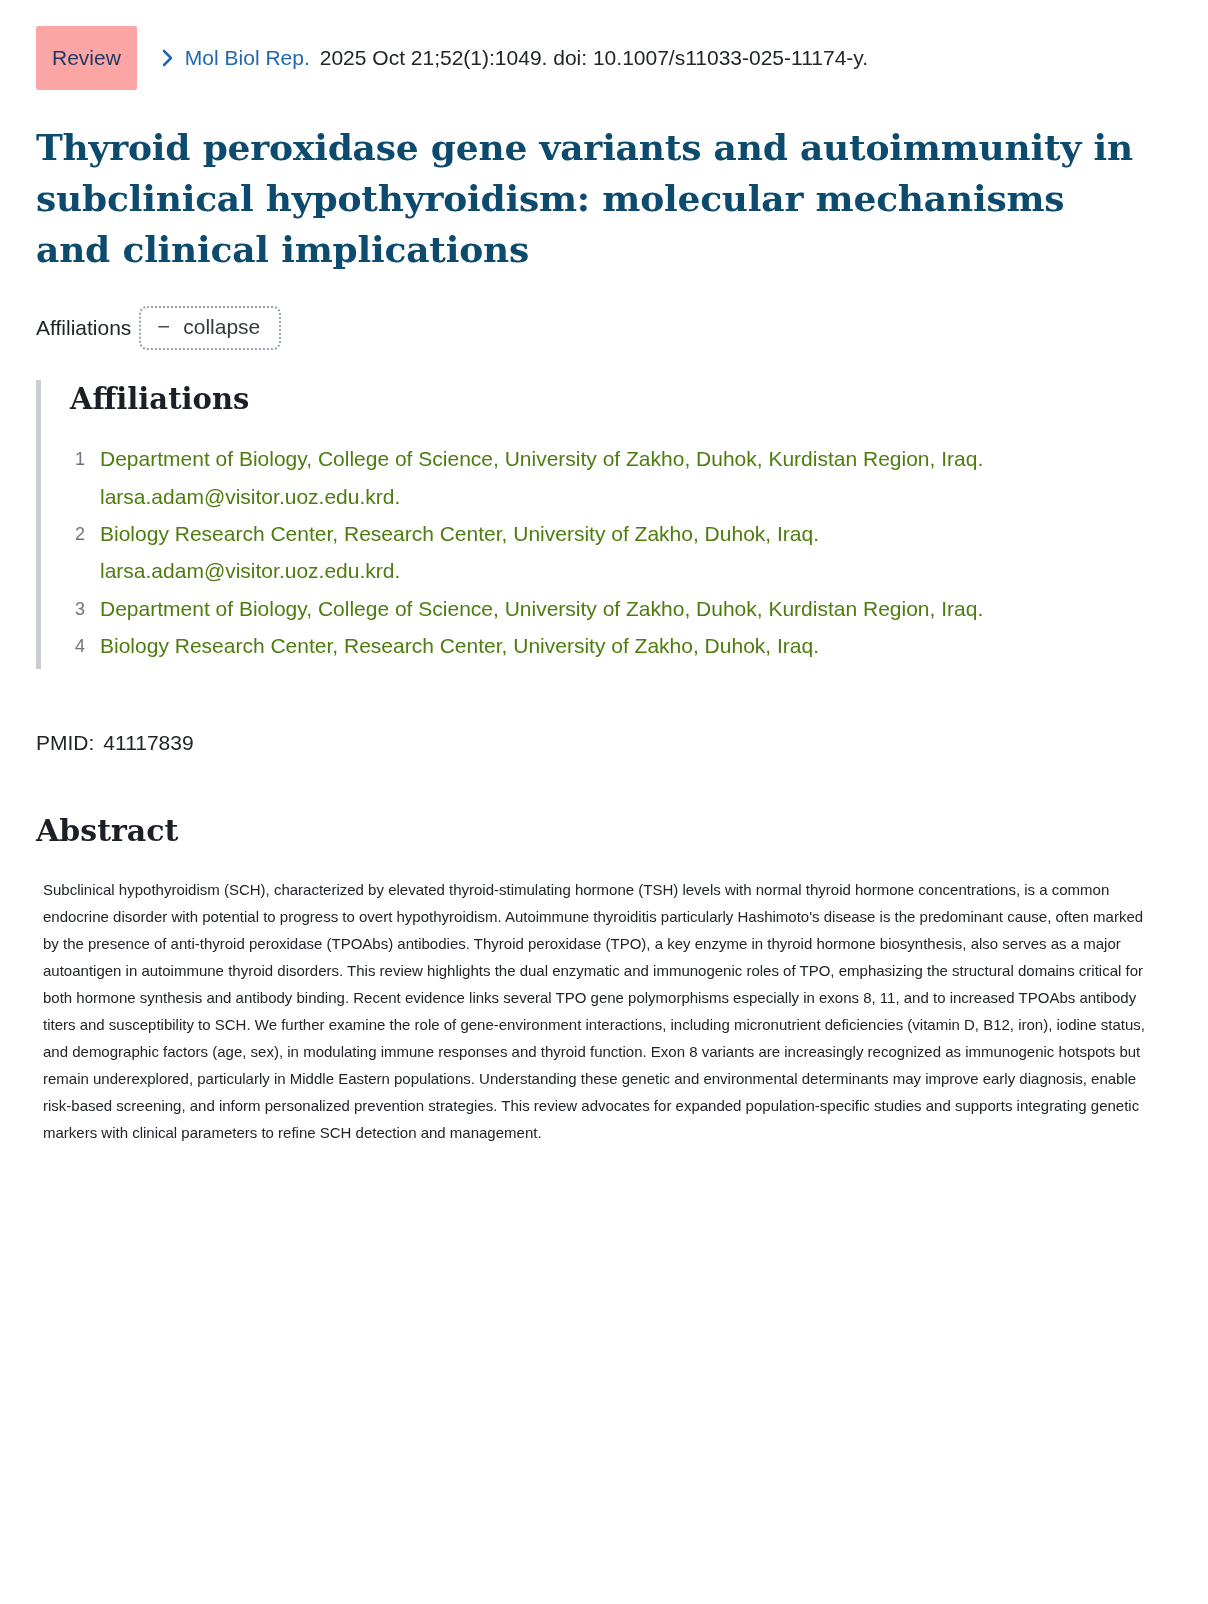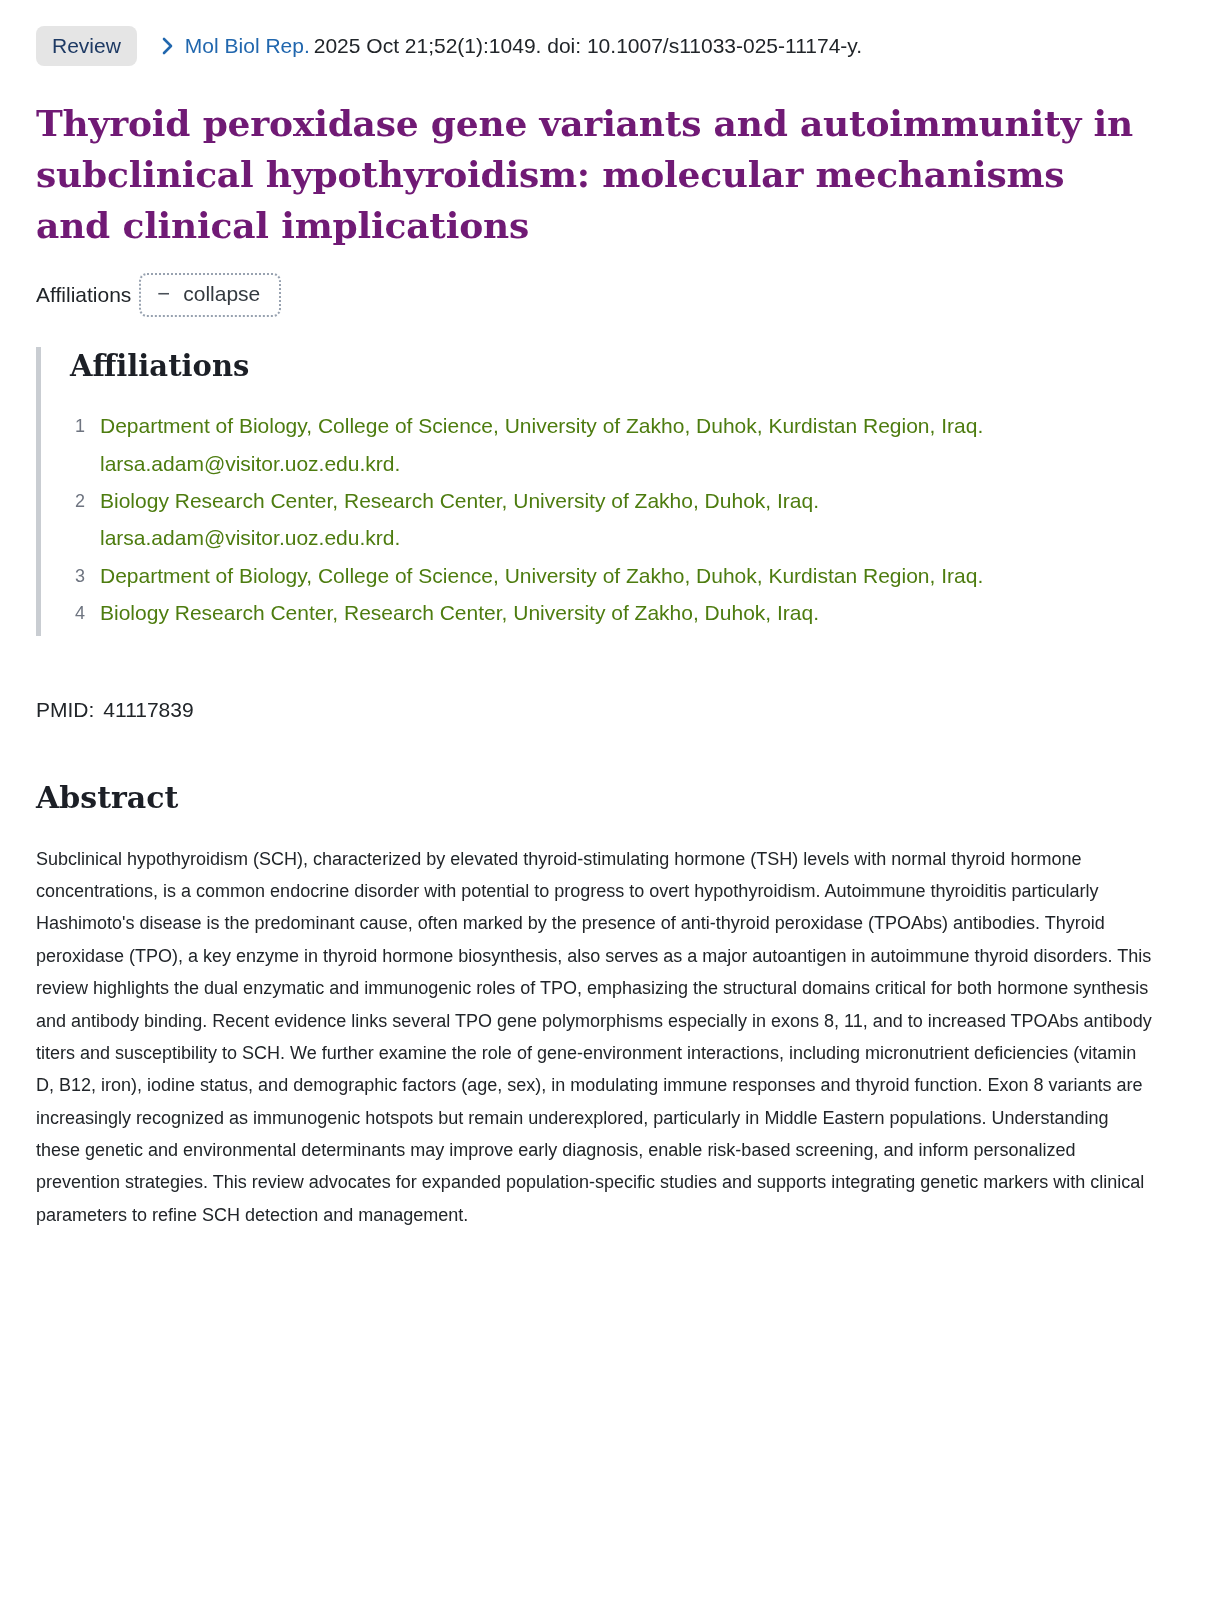--- a/index.html
+++ b/index.html
@@ -13,46 +13,46 @@
 
   
   .top-bar {
     display: flex;
     align-items: center;
     font-size: 21px;
     margin-bottom: 32px;
     white-space: nowrap;
   }
   .badge-review {
-    background: #e5e5e5;
+    background: #fca5a5;
     color: #1e3a64;
-    padding: 8px 16px;
-    border-radius: 8px;
+    padding: 20px 16px;
+    border-radius: 2px;
     margin-right: 24px;
     font-size: 21px;
   }
   .journal-link {
     display: inline-flex;
     align-items: center;
     color: #2167ae;
     text-decoration: none;
     gap: 11px;
     cursor: pointer;
   }
   .chevron-icon { display: inline-flex; align-items: center; }
-  .citation-text { color: #212529; margin-left: 4px; }
+  .citation-text { color: #212529; margin-left: 10px; }
 
   
   .article-title {
     font-family: "DejaVu Serif", "Liberation Serif", serif;
     font-size: 36px;
     font-weight: 700;
     line-height: 1.42;
-    color: #701a75;
-    margin: 0 0 22px 0;
+    color: #0c4a6e;
+    margin: 0 0 31px 0;
     max-width: 1110px;
     letter-spacing: -0.2px;
   }
 
   
   .authors-row { font-size: 22px; margin-bottom: 26px; }
   .author-name { color: #2167ae; text-decoration: none; cursor: pointer; }
   .author-sep { color: #212529; }
   .sup-badge {
     display: inline-block;
@@ -129,24 +129,24 @@
 
   
   .abstract-heading {
     font-family: "DejaVu Serif", "Liberation Serif", serif;
     font-size: 30px;
     font-weight: 700;
     color: #1c1f26;
     margin: 0 0 28px 0;
   }
   .abstract-text {
-    font-size: 18px;
+    font-size: 15px;
     line-height: 1.8;
     color: #212529;
-    margin: 0;
+    margin: 7px;
     max-width: 1122px;
   }
 </style>
 </head>
 <body>
 
 <div class="page">
 
   <div class="top-bar">
     <span class="badge-review">Review</span>

